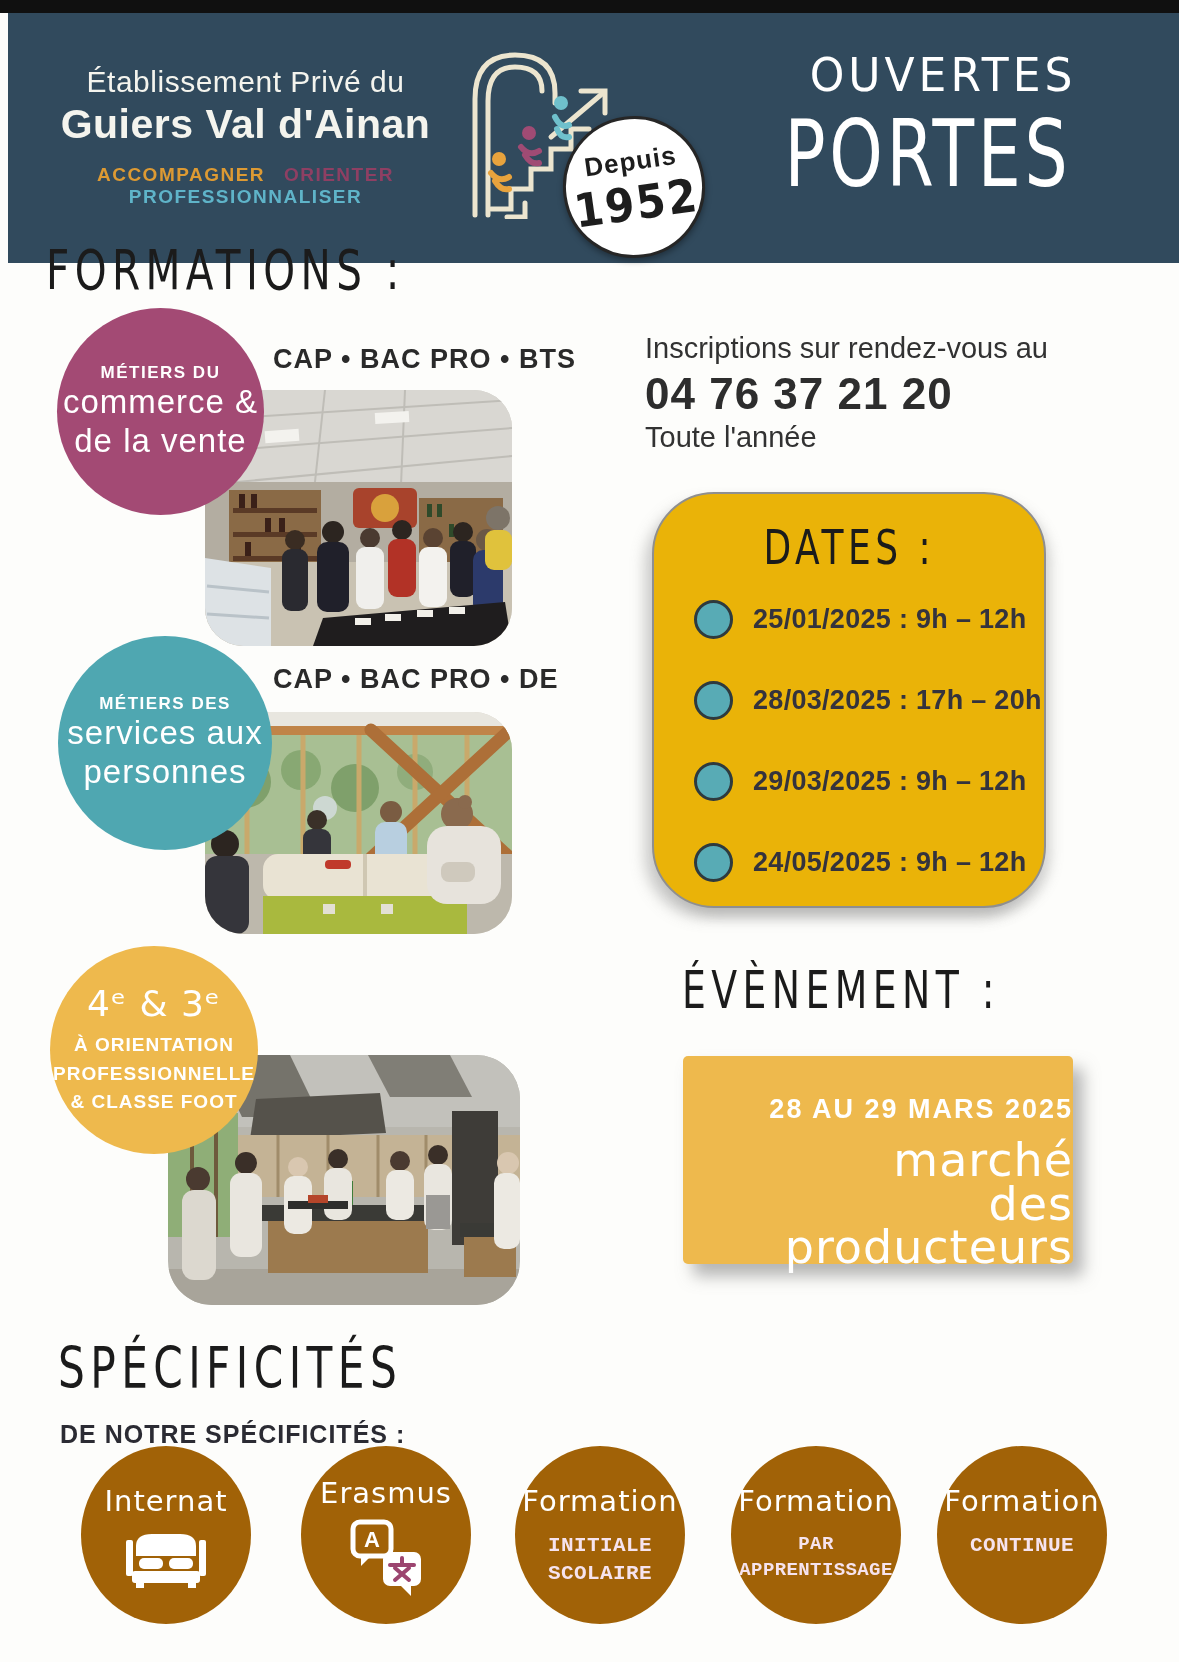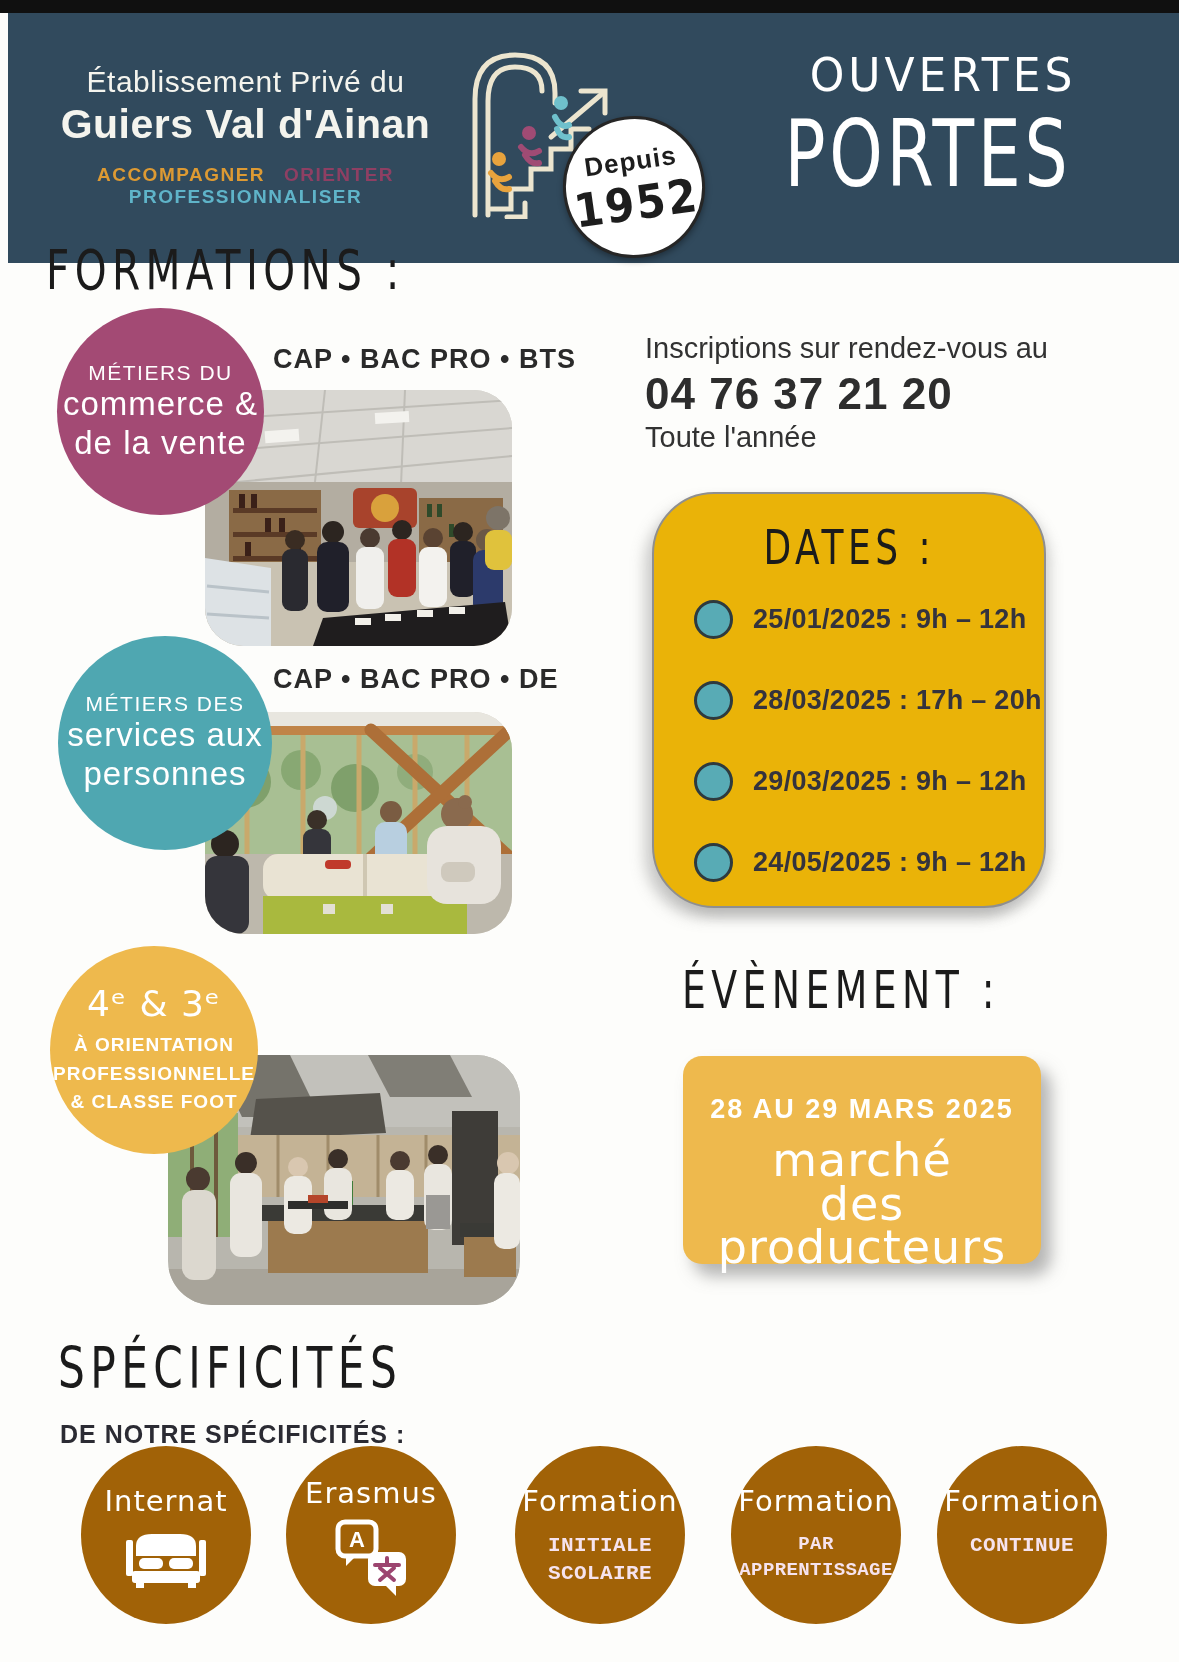--- a/index.html
+++ b/index.html
@@ -32,21 +32,21 @@
   .since-year{font-family:"DejaVu Sans",sans-serif;font-size:42px;font-weight:700;
     letter-spacing:2px;transform:scaleY(1.1);margin-top:2px;}
   
   .hand{display:inline-block;font-family:"DejaVu Sans",sans-serif;font-weight:400;
     color:#1b1b1b;letter-spacing:6px;transform:scale(.9,1.22);transform-origin:left top;}
   .script{font-family:"DejaVu Sans",sans-serif;font-weight:400;}
   
   .formations-heading{position:absolute;left:46px;top:238px;font-size:45px;}
   .fcircle{position:absolute;border-radius:50%;color:#fff;text-align:center;z-index:3;
     display:flex;flex-direction:column;align-items:center;justify-content:center;}
-  .fcircle .tag{font-size:21px;font-weight:400;letter-spacing:1.5px;text-align:right;}
+  .fcircle .tag{font-size:17px;font-weight:700;letter-spacing:1.5px;text-align:right;}
   .fcircle .scr{font-size:33px;line-height:1.18;letter-spacing:1px;}
   .circle1{left:57px;top:308px;width:207px;height:207px;background:#a34a74;}
   .circle2{left:58px;top:636px;width:214px;height:214px;background:#4fa7b1;}
   .circle3{left:50px;top:946px;width:208px;height:208px;background:#eeb94d;}
   .circle3 .scr{font-size:36px;}
   .circle3 .caps{font-size:19px;font-weight:700;letter-spacing:1px;line-height:1.5;margin-top:6px;}
   .levels{position:absolute;font-size:27px;font-weight:700;letter-spacing:1px;color:#2a2a2a;z-index:2;}
   .levels1{left:273px;top:344px;} .levels2{left:273px;top:664px;}
   .photo{position:absolute;overflow:hidden;z-index:1;}
   .photo svg{display:block;}
@@ -63,36 +63,36 @@
     box-shadow:-8px 10px 14px rgba(120,120,120,.35),6px 8px 12px rgba(120,120,120,.25);}
   .dates-heading-wrap{text-align:center;margin-top:26px;}
   .dates-heading{font-size:40px;letter-spacing:5px;transform:scale(.9,1.2);transform-origin:center top;}
   .dates-rows{margin-top:34px;padding-left:40px;}
   .date-row{display:flex;align-items:center;margin-bottom:42px;}
   .date-bullet{width:33px;height:33px;border-radius:50%;background:#58abb5;border:3px solid #2e3a3e;
     flex:0 0 auto;}
   .date-text{font-size:27px;font-weight:700;color:#34333d;margin-left:20px;letter-spacing:.3px;}
   .event-heading{position:absolute;left:682px;top:960px;font-size:42px;}
   .event-box{position:absolute;left:683px;top:1056px;width:358px;height:208px;background:#eeb94d;
-    border-radius:19px;color:#fff;text-align:center;
-    box-shadow:10px 12px 16px rgba(110,110,110,.5);}
+    border-radius:5px;color:#fff;text-align:right;
+    box-shadow:10px 12px 16px rgba(110,110,110,.5);padding-left:32px;}
   .event-date{font-size:27px;font-weight:700;letter-spacing:2px;margin-top:38px;}
   .event-name{font-family:"DejaVu Sans",sans-serif;font-size:46px;line-height:.95;margin-top:14px;
     letter-spacing:1px;}
   
   .spec-heading{position:absolute;left:58px;top:1334px;font-size:47px;letter-spacing:4px;}
   .spec-sub{position:absolute;left:60px;top:1420px;font-size:25px;font-weight:700;
     letter-spacing:1px;color:#2b2b33;}
   .badge{position:absolute;top:1446px;width:170px;height:178px;border-radius:50%;background:#a16207;
     color:#fff;display:flex;flex-direction:column;align-items:center;text-align:center;}
   .badge-title{font-family:"DejaVu Sans",sans-serif;font-size:29px;letter-spacing:1px;margin-top:38px;}
   .badge-sub{font-size:21px;font-weight:700;line-height:1.35;letter-spacing:.4px;margin-top:14px;color:#f6e3ee;font-family:Liberation Mono, monospace;}
   .badge-sub.small{font-size:19px;}
   .badge-icon{margin-top:8px;}
-  .b1{left:81px;} .b2{left:286px;} .b3{left:515px;} .b4{left:731px;} .b5{left:937px;}
+  .b1{left:81px;} .b2{left:301px;} .b3{left:515px;} .b4{left:731px;} .b5{left:937px;}
   .b2 .badge-title{margin-top:30px;}
 </style>
 </head>
 <body>
 
 <div class="page">
 
   <div class="scan-bar"></div>
 
   <div class="header">

